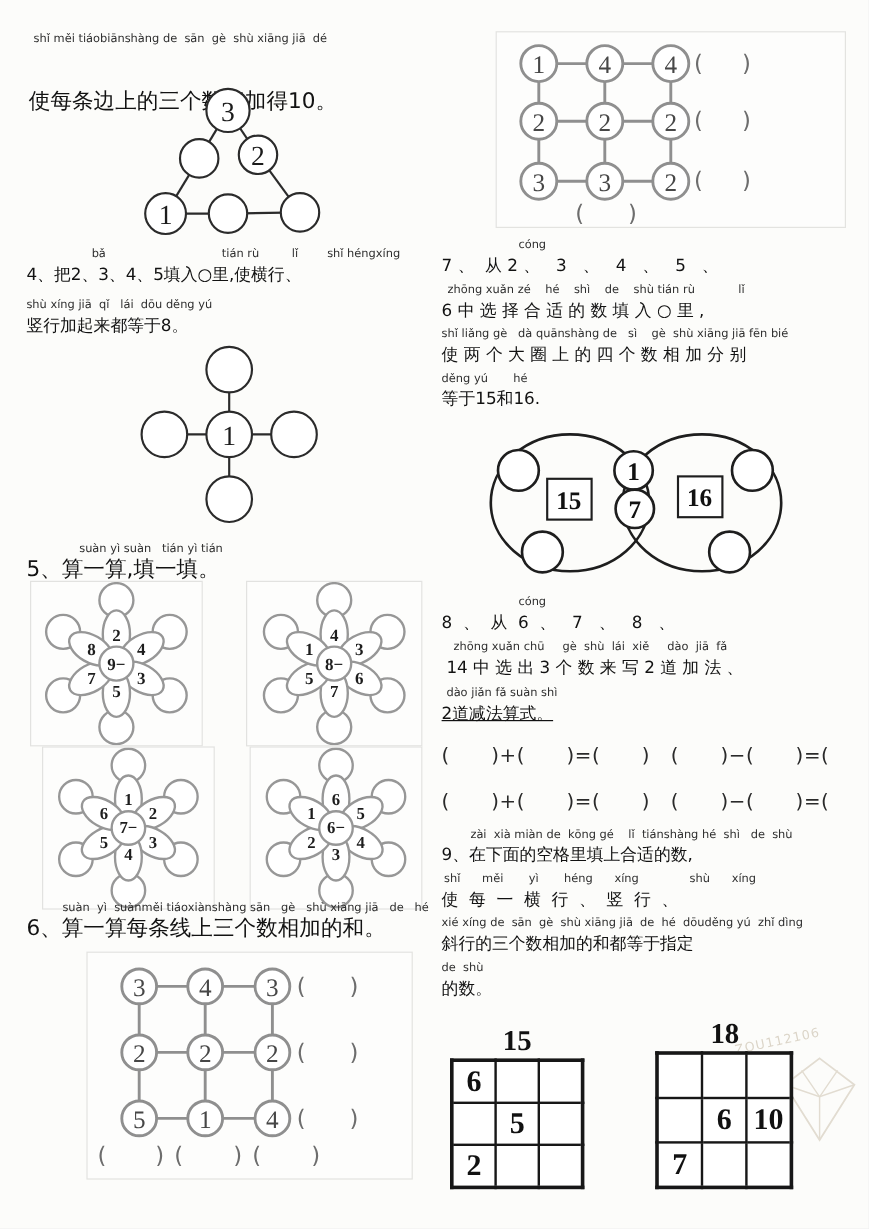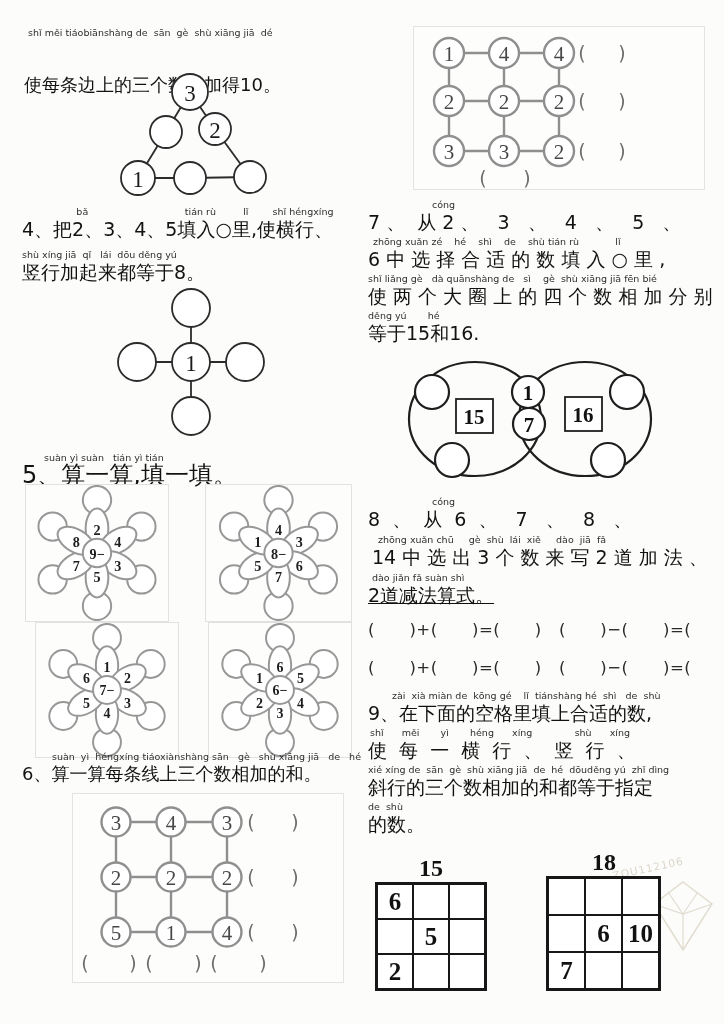--- a/index.html
+++ b/index.html
@@ -1,20 +1,20 @@
 <!DOCTYPE html>
 <html><head>
 <meta charset="utf-8">
 <style>
   html,body{margin:0;padding:0;background:#e9e9e9;}
   .page{position:relative;width:724px;height:1024px;background:#fcfcfa;overflow:hidden;
         font-family:"DejaVu Sans",sans-serif;color:#151515;}
   .abs{position:absolute;}
   .py{white-space:pre;font-size:9.5px;line-height:11px;color:#2e2e2e;letter-spacing:0;}
-  .zh{white-space:pre;font-size:19px;line-height:22px;color:#121212;}
+  .zh{white-space:pre;font-size:14px;line-height:22px;color:#121212;}
   .indent-cong{padding-left:64px;display:inline-block;}
   .eq{white-space:pre;font-size:16.5px;color:#2a2a2a;letter-spacing:.5px;}
   
   svg{display:block;}
   .dk line{stroke:#2b2b2b;stroke-width:1.8;}
   .dk circle{fill:#fff;stroke:#2b2b2b;stroke-width:1.8;}
   .gy line{stroke:#8f8f8f;stroke-width:2.4;}
   .gy circle{fill:#fff;stroke:#8f8f8f;stroke-width:2.4;}
   .num{font-family:"Liberation Serif",serif;font-size:23px;fill:#1c1c1c;
        text-anchor:middle;dominant-baseline:central;}
@@ -84,22 +84,22 @@
     <line x1="83" y1="22" x2="83" y2="130"></line>
       <line x1="29" y1="76" x2="137" y2="76"></line>
     <circle cx="83" cy="22" r="19"></circle>
     <circle cx="29" cy="76" r="19"></circle>
     <circle cx="137" cy="76" r="19"></circle>
     <circle cx="83" cy="130" r="19"></circle>
     <circle cx="83" cy="76" r="19"></circle>
     <text class="num" x="83" y="77">1</text>
   </svg>
 
-  <div class="abs py" style="left:44px;top:452px;">suàn yì suàn   tián yì tián</div>
-  <div class="abs zh" style="left:22px;top:464px;font-size:24px;">5、算一算,填一填。</div>
+  <div class="abs py" style="left:66px;top:452px;">suàn yì suàn   tián yì tián</div>
+  <div class="abs zh" style="left:22px;top:464px;font-size:18px;">5、算一算,填一填。</div>
 
   <div class="abs flower-box" style="left:25px;top:484px;width:142px;height:136px;">
     <svg class="flower" width="142" height="136" viewBox="0 0 140 144">
       <circle cx="70" cy="16" r="15"></circle>
         <circle cx="117" cy="44" r="15"></circle>
         <circle cx="117" cy="100" r="15"></circle>
       <circle cx="70" cy="128" r="15"></circle>
         <circle cx="23" cy="100" r="15"></circle>
         <circle cx="23" cy="44" r="15"></circle>
       <ellipse cx="70" cy="46" rx="12" ry="21"></ellipse>
@@ -187,21 +187,21 @@
       <text class="pv" x="70" y="48">6</text>
       <text class="pv" x="92" y="60">5</text>
       <text class="pv" x="92" y="86">4</text>
       <text class="pv" x="70" y="97">3</text>
       <text class="pv" x="48" y="86">2</text>
       <text class="pv" x="48" y="60">1</text>
       <text class="fcv" x="70" y="73">6−</text>
     </svg>
   </div>
 
-  <div class="abs py" style="left:52px;top:751px;">suàn  yì  héngxíng tiáoxiànshàng sān   gè   shù xiāng jiā   de   hé</div>
+  <div class="abs py" style="left:52px;top:751px;">suàn  yì  suànměi tiáoxiànshàng sān   gè   shù xiāng jiā   de   hé</div>
   <div class="abs zh" style="left:22px;top:763px;font-size:18px;">6、算一算每条线上三个数相加的和。</div>
 
   <svg class="abs imgbox gy" style="left:72px;top:793px;" width="270" height="188" viewBox="0 0 270 188">
     <line x1="43" y1="28" x2="154" y2="28"></line>
       <line x1="43" y1="83" x2="154" y2="83"></line>
       <line x1="43" y1="138" x2="154" y2="138"></line>
     <line x1="43" y1="28" x2="43" y2="138"></line>
       <line x1="98" y1="28" x2="98" y2="138"></line>
       <line x1="154" y1="28" x2="154" y2="138"></line>
     <circle cx="43" cy="28" r="14.5"></circle>

